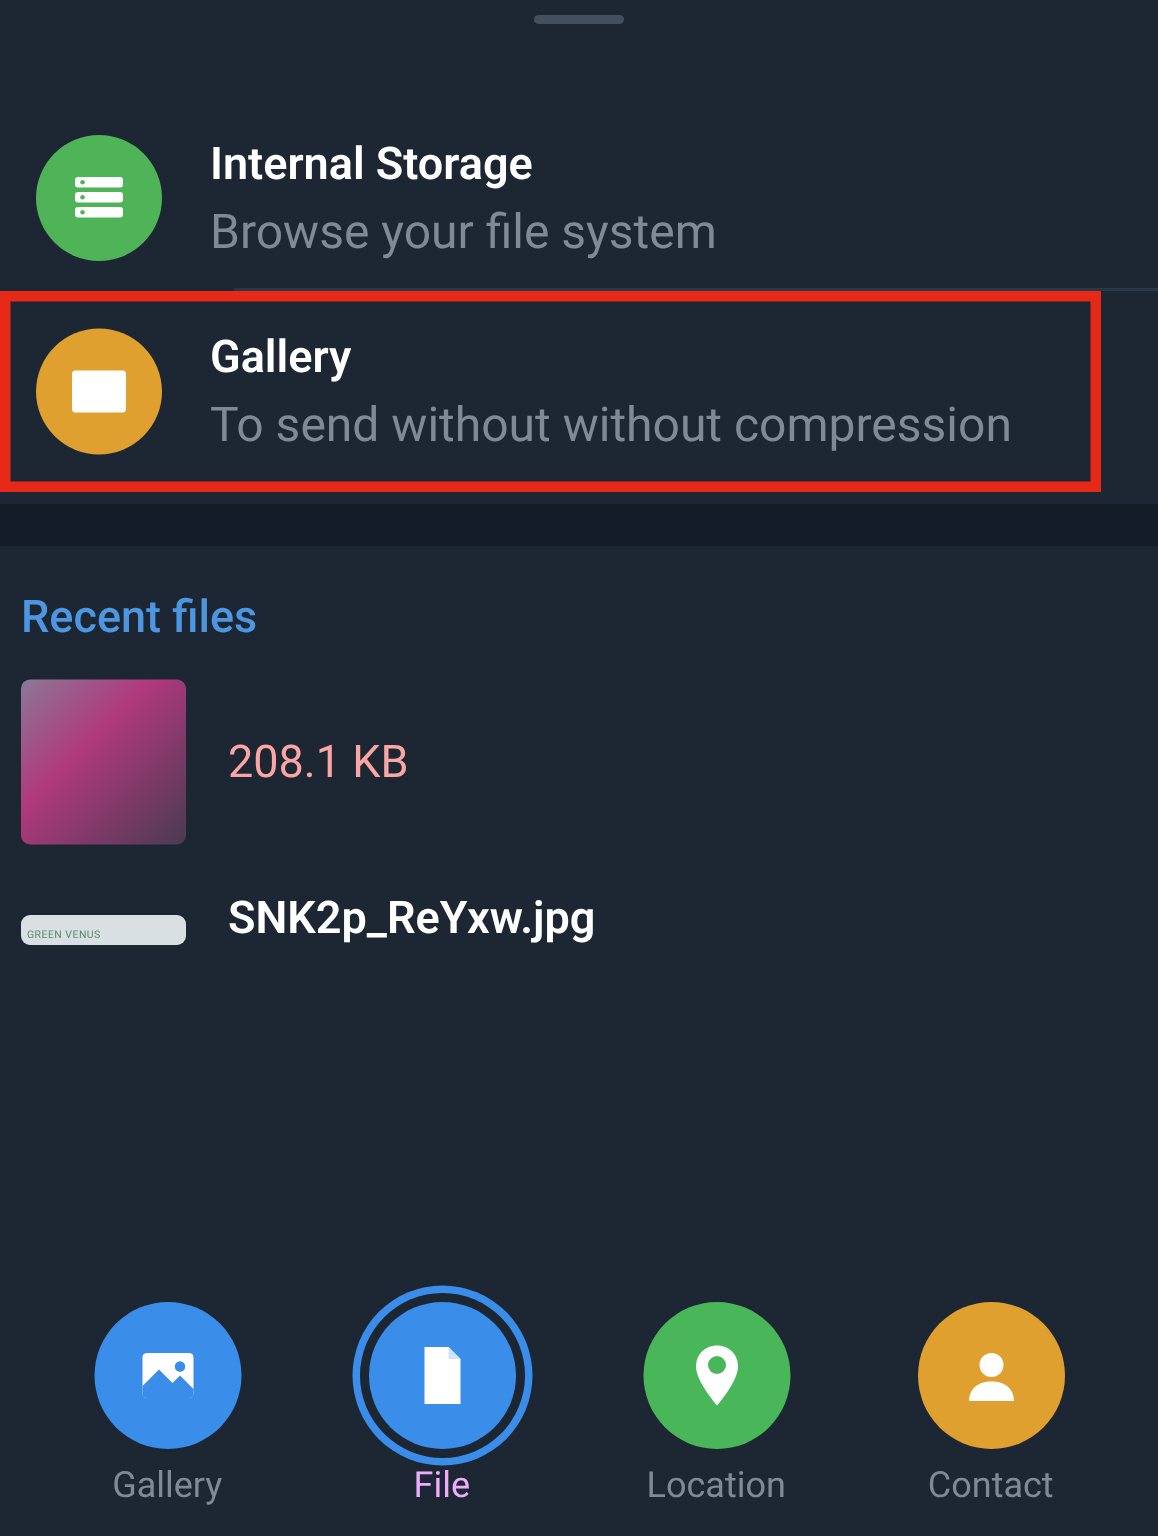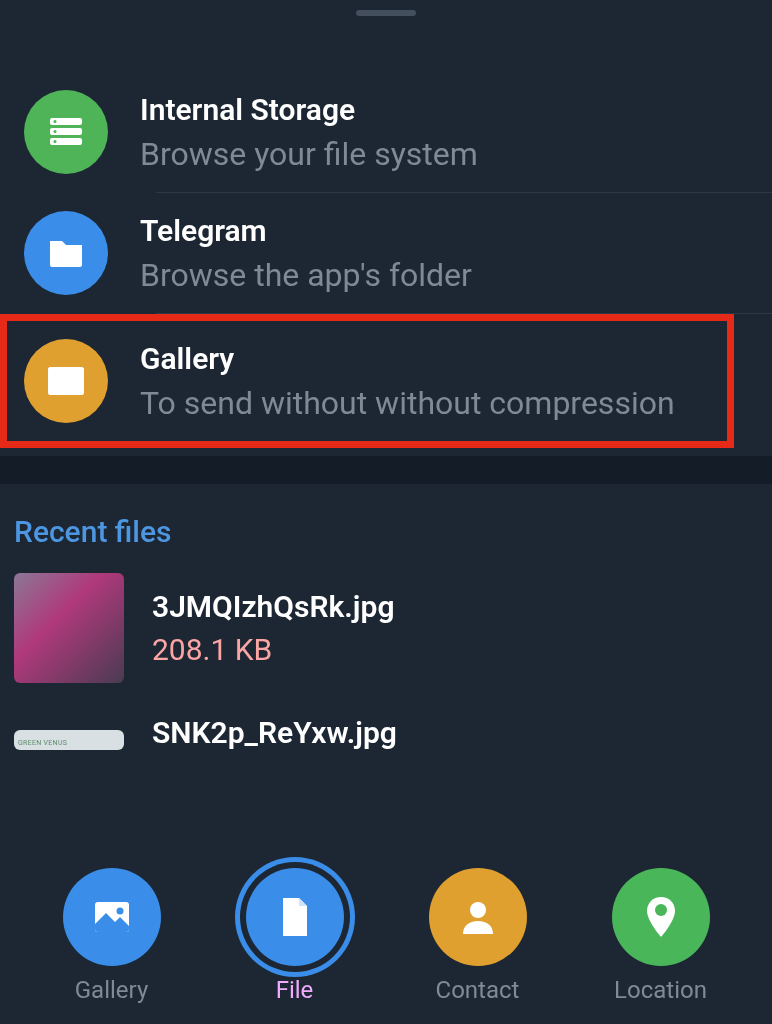--- a/index.html
+++ b/index.html
@@ -192,31 +192,20 @@
       </svg>
     </div>
     <div class="storage-text">
       <div class="storage-title">Internal Storage</div>
       <div class="storage-subtitle">Browse your file system</div>
     </div>
   </div>
 
   <div class="divider"></div>
 
-  <div class="storage-item">
-    <div class="storage-icon blue">
-      <svg width="44" height="44" viewBox="0 0 44 44" fill="white">
-        <path d="M6 10 L18 10 L22 14 L38 14 L38 34 C38 35 37 36 36 36 L8 36 C7 36 6 35 6 34 Z"></path>
-      </svg>
-    </div>
-    <div class="storage-text">
-      <div class="storage-title">Telegram</div>
-      <div class="storage-subtitle">Browse the app's folder</div>
-    </div>
-  </div>
 
   <div class="divider"></div>
 
   <div class="storage-item highlighted">
     <div class="storage-icon gold">
       <svg width="44" height="44" viewBox="0 0 44 44" fill="white">
         <path d="M6 8 L38 8 C39 8 40 9 40 10 L40 34 C40 35 39 36 38 36 L6 36 C5 36 4 35 4 34 L4 10 C4 9 5 8 6 8 Z M4 30 L14 20 L22 28 L28 22 L40 34 L40 34 C40 35 39 36 38 36 L6 36 C5 36 4 35 4 34 Z" fill="white"></path>
         <circle cx="30" cy="16" r="3" fill="#dfa030"></circle>
         <path d="M6 10 L38 10 L38 34 L6 34 Z M4 30 L15 19 L23 27 L29 21 L40 32 L40 34 L4 34 Z" fill="white"></path>
       </svg>
@@ -229,21 +218,20 @@
 </div>
 
 <div class="gap"></div>
 
 <div class="recent-section">
   <div class="recent-heading">Recent files</div>
 
   <div class="file-item">
     <div class="file-thumb thumb1"></div>
     <div class="file-text">
-      <div class="file-name">3JMQIzhQsRk.jpg</div>
       <div class="file-size">208.1 KB</div>
     </div>
   </div>
 
   <div class="file-item" style="align-items:flex-end; margin-bottom:0;">
     <div class="file-thumb thumb2"></div>
     <div class="file-text">
       <div class="file-name" style="margin-bottom:0;">SNK2p_ReYxw.jpg</div>
     </div>
   </div>
@@ -265,31 +253,31 @@
     <div class="nav-icon-wrap blue selected">
       <svg width="40" height="46" viewBox="0 0 40 46" fill="white">
         <path d="M8 4 L24 4 L32 12 L32 42 L8 42 Z"></path>
         <path d="M24 4 L24 12 L32 12 Z" fill="#cfe4fa"></path>
       </svg>
     </div>
     <div class="nav-label active">File</div>
   </div>
 
   <div class="nav-item">
+    <div class="nav-icon-wrap green">
+      <svg width="36" height="48" viewBox="0 0 36 48" fill="white">
+        <path d="M18 4 C10 4 4 10 4 18 C4 28 18 44 18 44 C18 44 32 28 32 18 C32 10 26 4 18 4 Z"></path>
+        <circle cx="18" cy="17" r="6" fill="#49b65a"></circle>
+      </svg>
+    </div>
+    <div class="nav-label">Location</div>
+  </div>
+
+  <div class="nav-item">
     <div class="nav-icon-wrap gold">
       <svg width="42" height="42" viewBox="0 0 42 42" fill="white">
         <circle cx="21" cy="14" r="8"></circle>
         <path d="M6 38 C6 30 12 25 21 25 C30 25 36 30 36 38 Z"></path>
       </svg>
     </div>
     <div class="nav-label">Contact</div>
   </div>
-
-  <div class="nav-item">
-    <div class="nav-icon-wrap green">
-      <svg width="36" height="48" viewBox="0 0 36 48" fill="white">
-        <path d="M18 4 C10 4 4 10 4 18 C4 28 18 44 18 44 C18 44 32 28 32 18 C32 10 26 4 18 4 Z"></path>
-        <circle cx="18" cy="17" r="6" fill="#49b65a"></circle>
-      </svg>
-    </div>
-    <div class="nav-label">Location</div>
-  </div>
 </div>
 
 </body></html>

